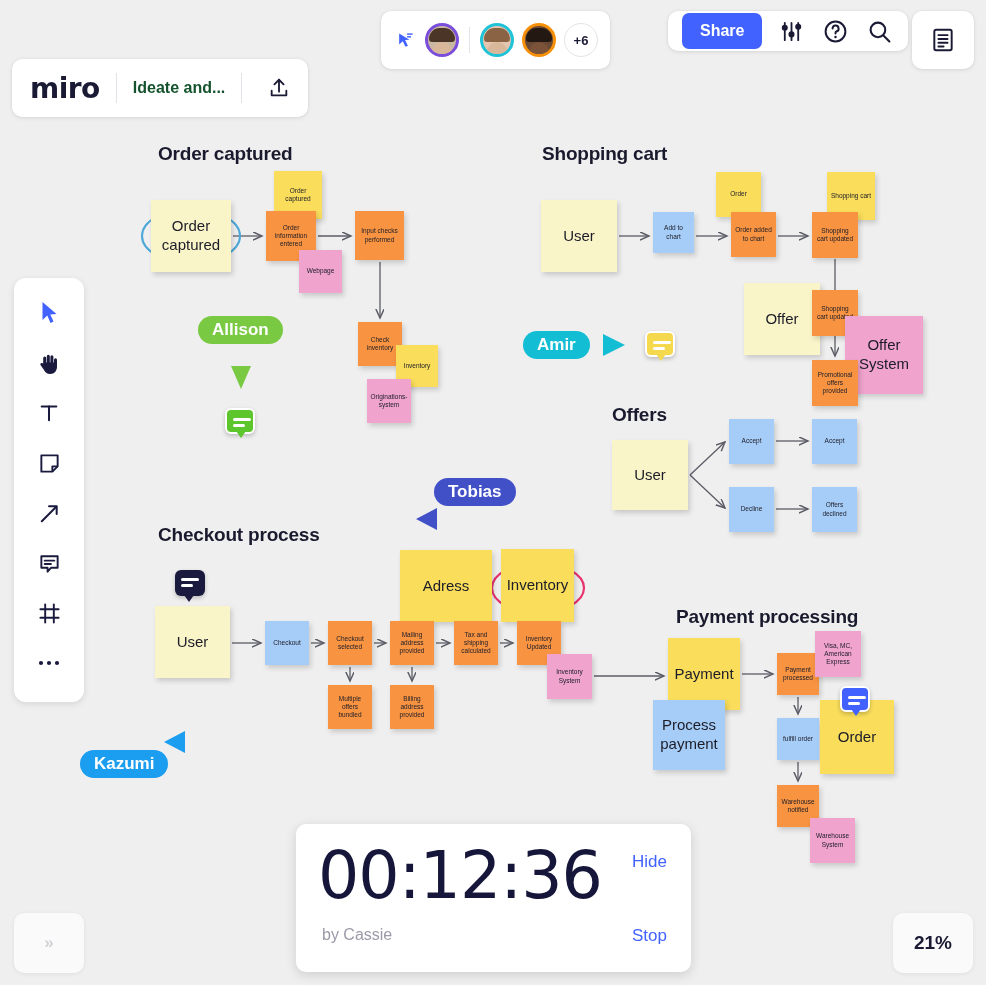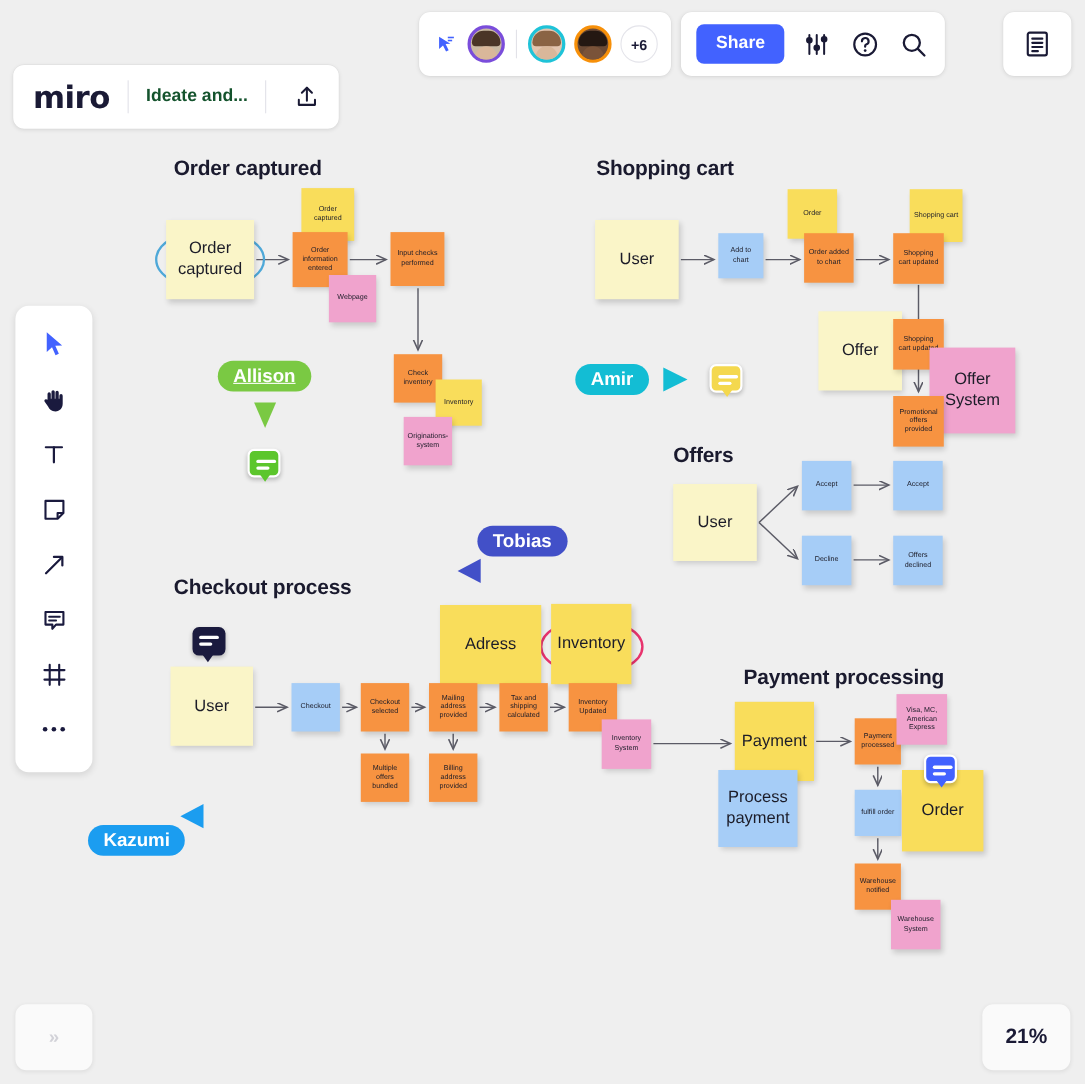--- a/index.html
+++ b/index.html
@@ -113,21 +113,21 @@
   .avatar .hair { position: absolute; left: 50%; top: 2px; transform: translateX(-50%); width: 26px; height: 14px; border-radius: 13px 13px 4px 4px; background: #4a3527; }
   .avatar.a2 .hair { background: #8a6344; }
   .avatar.a3 .hair { background: #241812; }
   .plus-badge {
     width: 34px; height: 34px; border-radius: 50%;
     border: 1.5px solid #e4e4ea; color: #1a1a35;
     font-size: 13px; font-weight: bold;
     display:flex; align-items:center; justify-content:center;
   }
 
-  #actionpanel { left: 619px; top: 11px; height: 58px; padding: 0 14px; gap: 14px; align-items: center; }
+  #actionpanel { left: 668px; top: 11px; height: 40px; padding: 0 14px; gap: 14px; align-items: center; }
   .share-btn {
     background: #4262ff; color: #fff; font-size: 16px; font-weight: bold;
     border-radius: 7px; padding: 9px 18px; border: none; cursor: pointer;
     font-family: "Liberation Sans", sans-serif;
   }
   #notespanel { left: 912px; top: 11px; width: 62px; height: 58px; justify-content: center; }
 
   
   #toolbar {
     position: absolute; left: 14px; top: 278px; width: 70px; height: 424px;
@@ -353,21 +353,21 @@
           <span>Order</span>
         </div>
         <div class="note sm c-orange" style="left: 777px; top: 785px; width: 42px; height: 42px;">
           <span>Warehouse notified</span>
         </div>
         <div class="note sm c-pink" style="left: 810px; top: 818px; width: 45px; height: 45px;">
           <span>Warehouse System</span>
         </div>
       </div>
 
-    <div class="cursor-label" style="left:198px; top:328px; background:#7ac943;text-decoration:underline;">Allison</div>
+    <div class="cursor-label" style="left:198px; top:316px; background:#7ac943;">Allison</div>
     <svg class="cursor-arrow" style="left:228px; top:364px;" width="26" height="28" viewBox="0 0 26 28">
       <path d="M3,2 L23,2 L13,25 Z" fill="#7ac943"></path>
     </svg>
     <div class="bubble" style="left:225px; top:408px; background:#5cc62c; color:#5cc62c; border:2px solid #fff;">
       <span class="ln ln1"></span>
         <span class="ln ln2"></span>
     </div>
 
     <div class="cursor-label" style="left:523px; top:331px; background:#13bdd4;">Amir</div>
     <svg class="cursor-arrow" style="left:600px; top:331px;" width="28" height="28" viewBox="0 0 28 28">
@@ -525,17 +525,23 @@
     </span>
     <span class="tool">
       <svg width="24" height="8" viewBox="0 0 24 8" fill="#1a1a3e">
         <circle cx="4" cy="4" r="2.1"></circle>
           <circle cx="12" cy="4" r="2.1"></circle>
           <circle cx="20" cy="4" r="2.1"></circle>
       </svg>
     </span>
   </div>
 
+  <div id="timer">
+    <div class="time">00:12:36</div>
+    <div class="by">by Cassie</div>
+    <div class="hide">Hide</div>
+    <div class="stop">Stop</div>
+  </div>
 
   <div id="expandbtn">»</div>
   <div id="zoombtn">21%</div>
 
 </div>
 
 </body></html>

